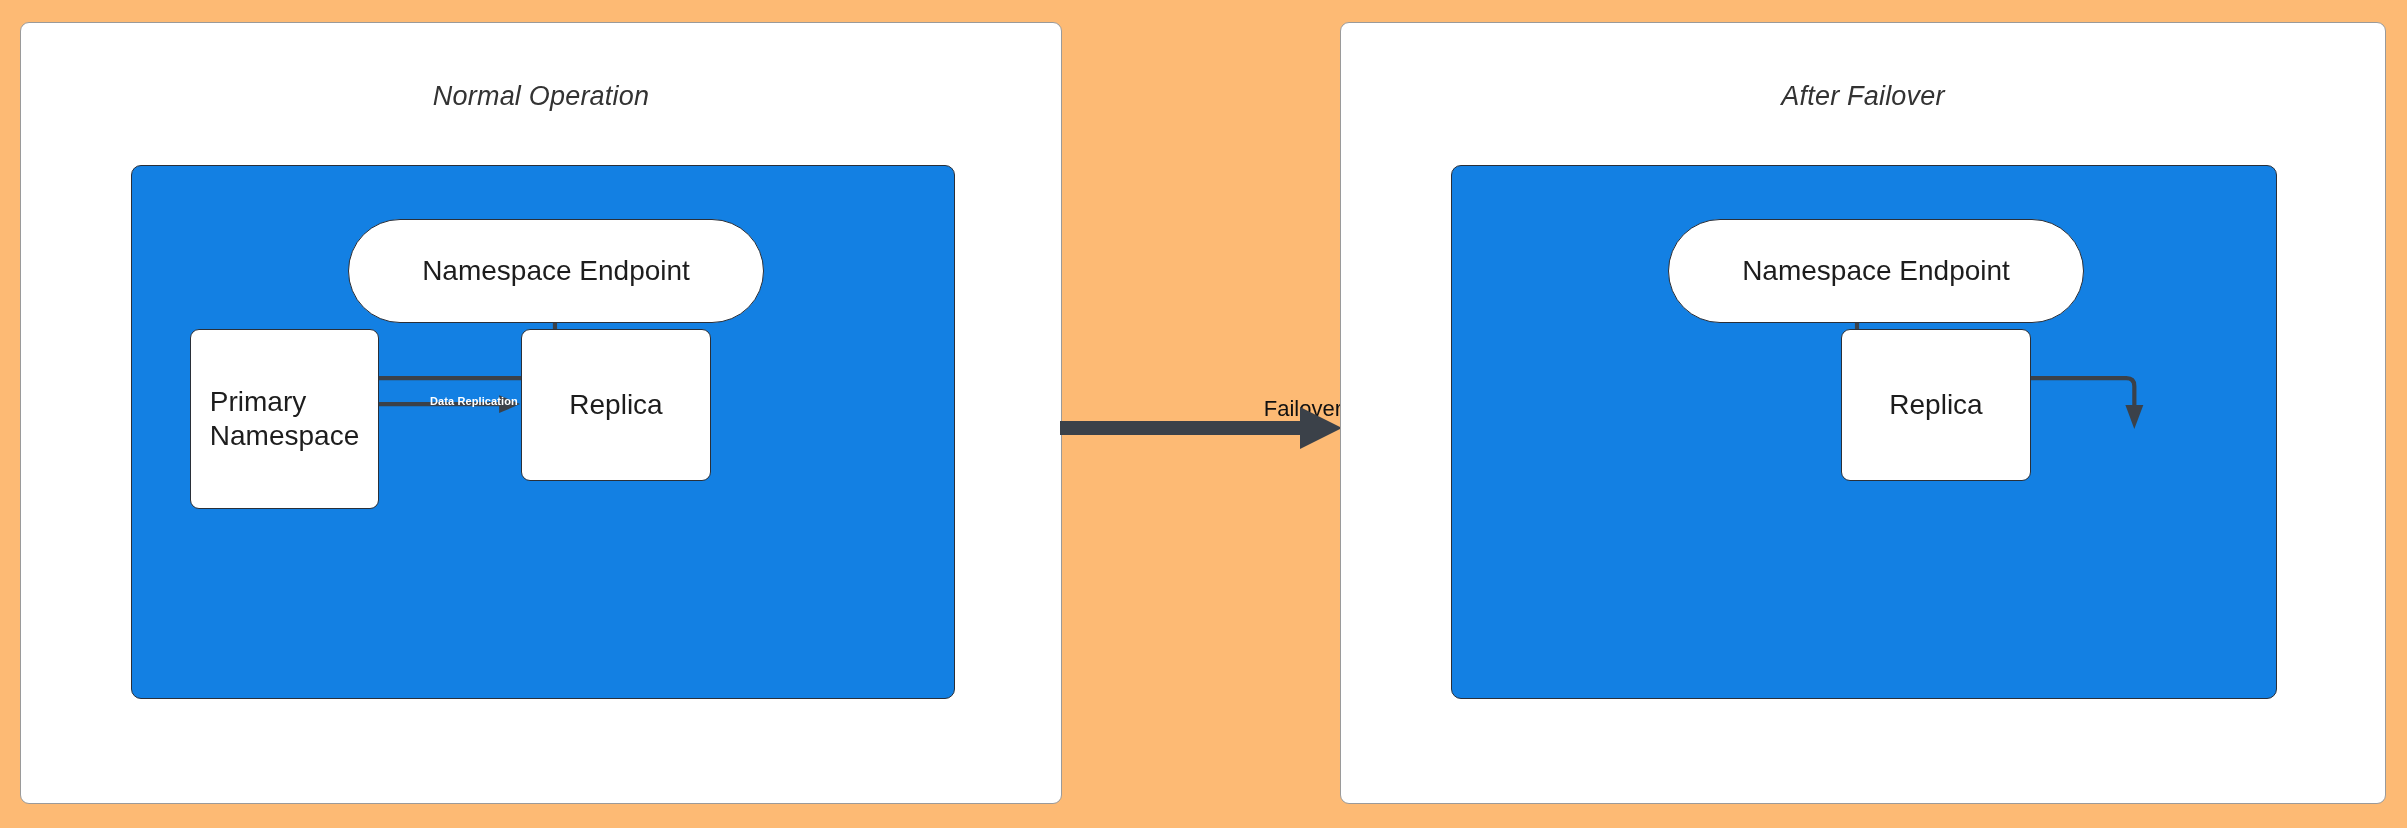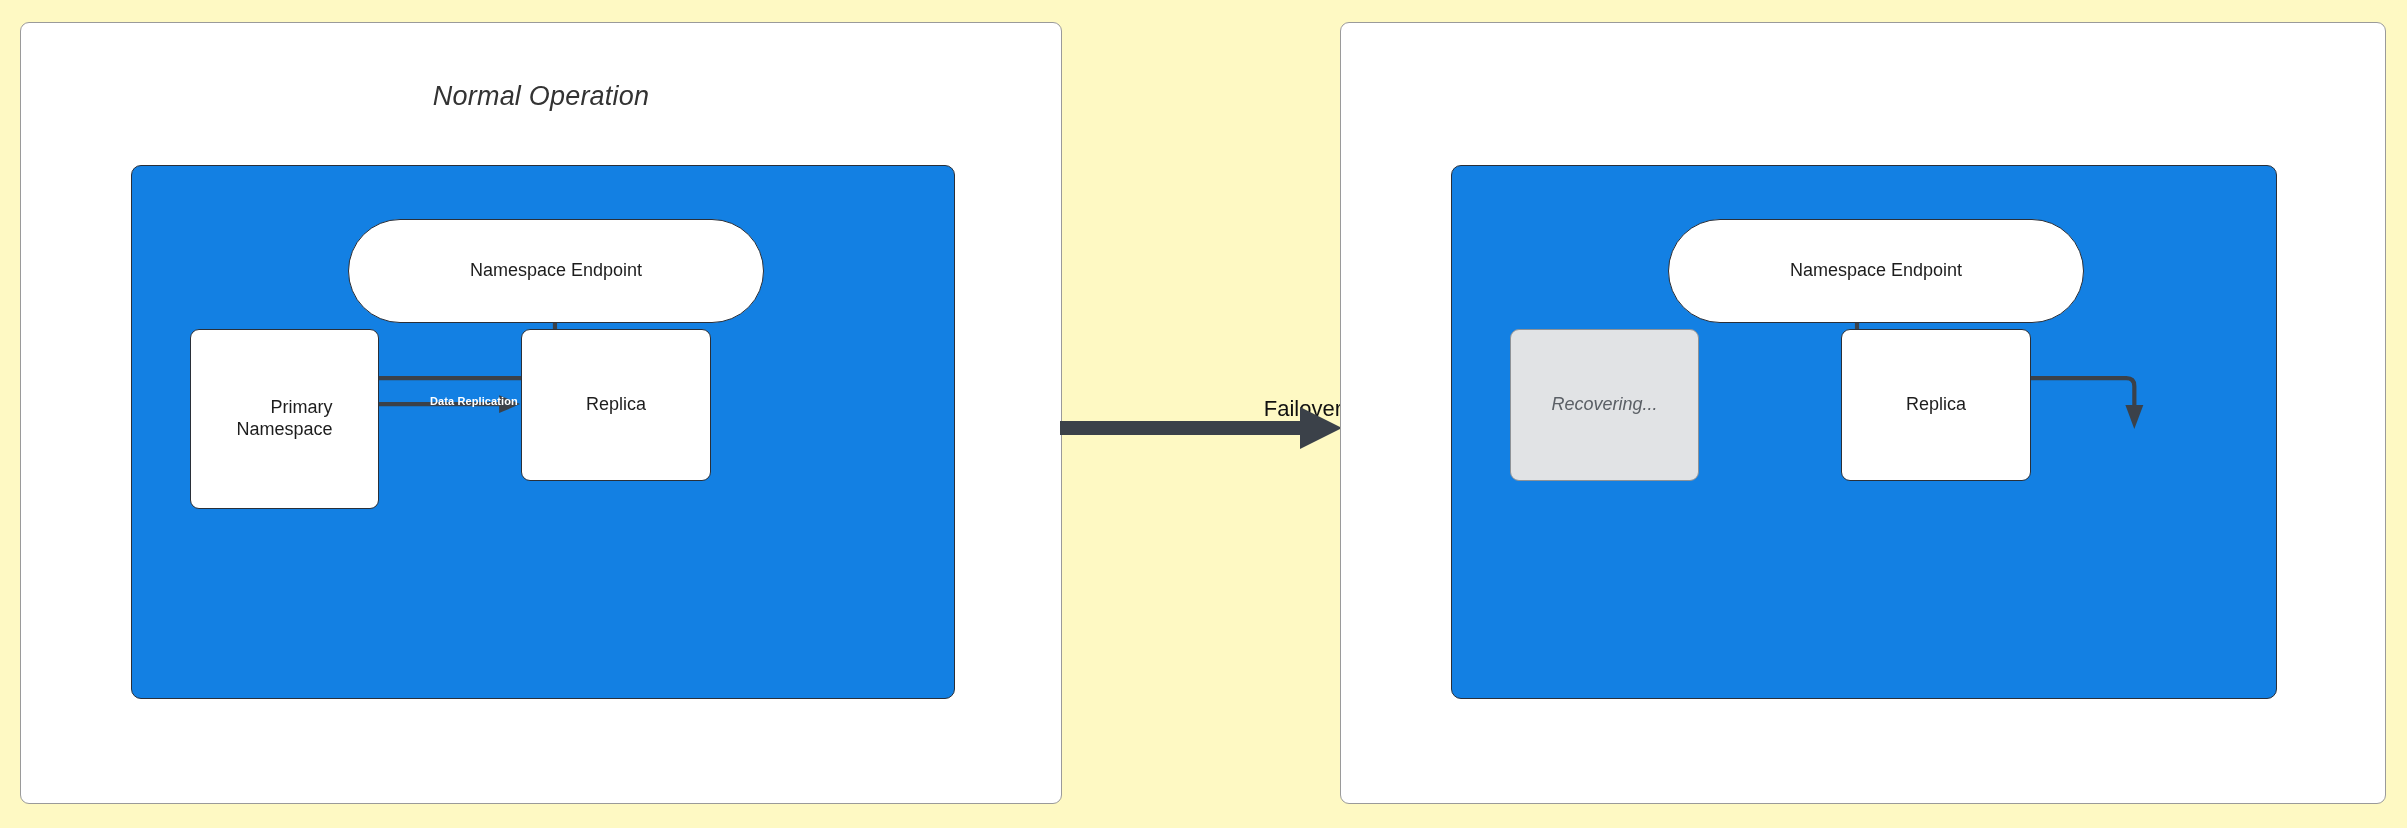--- a/index.html
+++ b/index.html
@@ -11,21 +11,21 @@
     width: 2407px;
     height: 828px;
     font-family: "Liberation Sans", sans-serif;
     overflow: hidden;
   }
 
   #stage {
     position: relative;
     width: 2407px;
     height: 828px;
-    background: #fef9c3;
+    background: #fdba74;
   }
 
   
   .panel {
     position: absolute;
     background: #ffffff;
     border: 1px solid #9a9a9a;
     border-radius: 9px;
     box-sizing: border-box;
   }
@@ -58,23 +58,23 @@
 
   
   .node {
     position: absolute;
     background: #ffffff;
     border: 1.6px solid #2a2f38;
     box-sizing: border-box;
     display: flex;
     align-items: center;
     justify-content: center;
-    text-align: right;
+    text-align: left;
     color: #1d1d1d;
-    font-size: 18px;
+    font-size: 28px;
     line-height: 1.22;
   }
   .node.pill { border-radius: 60px; }
   .node.rect { border-radius: 9px; }
 
   .node.ghost {
     background: #e1e3e5;
     border: 1.6px solid #8e9296;
     color: #5b6066;
     font-style: italic;
@@ -179,36 +179,34 @@
   </div>
 
   <div id="failover-label">Failover</div>
 
   <svg id="failover-arrow" viewBox="0 0 290 120">
     <rect class="failover-shaft" x="0" y="41" width="250" height="14"></rect>
     <polygon class="failover-head" points="282,48 240,27 240,69"></polygon>
   </svg>
 
   <div class="panel" id="panel-right">
+    <div class="panel-title">After Failover</div>
 
     <div class="blue-box" id="blue-right">
 
       <svg class="conn-layer" viewBox="0 0 826 534" preserveAspectRatio="none">
 
         <path class="edge-line" d="M 406 157 L 406 205 Q 406 213 414 213 L 676 213 Q 684 213 684 221 L 684 246"></path>
         <polygon class="edge-head" points="684,264 675,240 693,240"></polygon>
       </svg>
 
       <div class="node pill" id="node-ep-right">
         <span>Namespace Endpoint</span>
       </div>
 
-      <div class="node rect ghost" id="node-recovering">
-        <span>Recovering...</span>
-      </div>
 
       <div class="node rect" id="node-replica-right">
         <span>Replica</span>
       </div>
     </div>
   </div>
 
 </div>
 
 </body></html>

